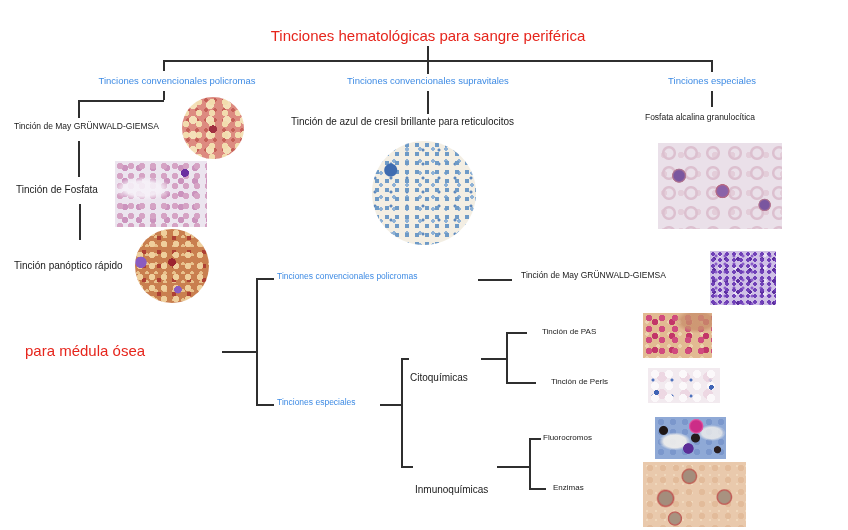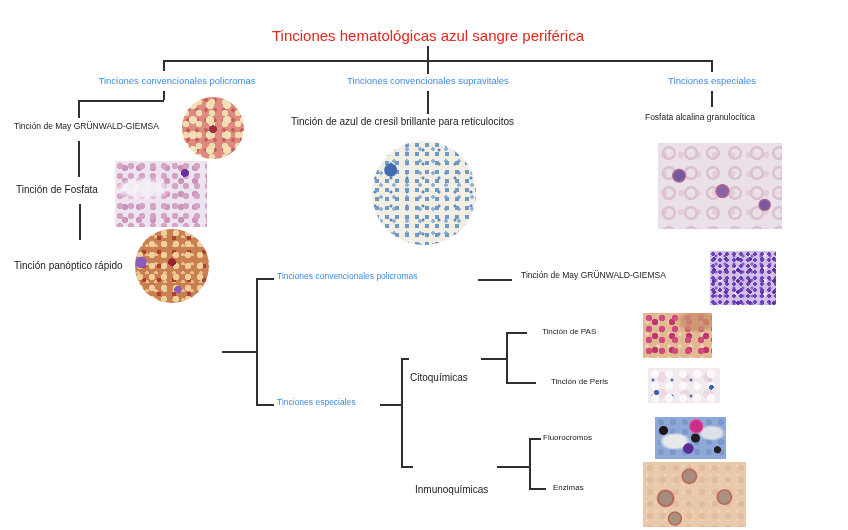--- a/index.html
+++ b/index.html
@@ -97,21 +97,21 @@
     radial-gradient(circle 10px at 45% 22%, #a38d7c 56%, #c06055 72%, transparent 84%),
     radial-gradient(circle 10px at 79% 54%, #a89280 56%, #c25a55 72%, transparent 84%),
     radial-gradient(circle 3px at 7px 6px, #e2bb9a 97%, transparent),
     radial-gradient(circle 1.5px at 4px 4px, #f0d8bc 97%, transparent);
     background-repeat:no-repeat,no-repeat,no-repeat,no-repeat,repeat,repeat;
     background-size:100% 100%,100% 100%,100% 100%,100% 100%,13px 12px,9px 9px;}
 </style>
 </head>
 <body>
 
-<div class="lbl red ctr" style="left:245px;top:27px;width:366px;">Tinciones hematológicas azul sangre periférica</div>
+<div class="lbl red ctr" style="left:245px;top:27px;width:366px;">Tinciones hematológicas para sangre periférica</div>
 
 <div class="line vline" style="left:427px;top:46px;height:14px;"></div>
 <div class="line hline" style="left:163px;top:60px;width:550px;"></div>
 <div class="line vline" style="left:163px;top:60px;height:11px;"></div>
 <div class="line vline" style="left:427px;top:60px;height:14px;"></div>
 <div class="line vline" style="left:711px;top:60px;height:12px;"></div>
 
 <div class="lbl blue blue-lg ctr" style="left:80px;top:76px;width:194px;">Tinciones convencionales policromas</div>
 <div class="lbl blue blue-lg ctr" style="left:330px;top:76px;width:196px;">Tinciones convencionales supravitales</div>
 <div class="lbl blue blue-lg ctr" style="left:654px;top:76px;width:116px;">Tinciones especiales</div>
@@ -132,20 +132,21 @@
 
 <div class="line vline" style="left:427px;top:91px;height:23px;"></div>
 <div class="lbl blk-md" style="left:291px;top:116px;">Tinción de azul de cresil brillante para reticulocitos</div>
 <div class="micro round img-reticulo" style="left:372px;top:141px;width:104px;height:104px;"></div>
 
 <div class="line vline" style="left:711px;top:91px;height:16px;"></div>
 <div class="lbl blk-sm ctr" style="left:633px;top:113px;width:134px;">Fosfata alcalina granulocítica</div>
 <div class="micro img-fosfatasa" style="left:658px;top:143px;width:124px;height:86px;"></div>
 
 <div class="lbl red" style="left:25px;top:341px;line-height:19px;">
+  <div>para médula ósea</div>
 </div>
 
 <div class="line hline" style="left:222px;top:351px;width:34px;"></div>
 <div class="line vline" style="left:256px;top:278px;height:127px;"></div>
 <div class="line hline" style="left:256px;top:278px;width:18px;"></div>
 <div class="line hline" style="left:256px;top:404px;width:18px;"></div>
 
 <div class="lbl blue blue-sm" style="left:277px;top:272px;">Tinciones convencionales policromas</div>
 <div class="line hline" style="left:478px;top:279px;width:34px;"></div>
 <div class="lbl blk-sm" style="left:521px;top:271px;">Tinción de May GRÜNWALD-GIEMSA</div>

